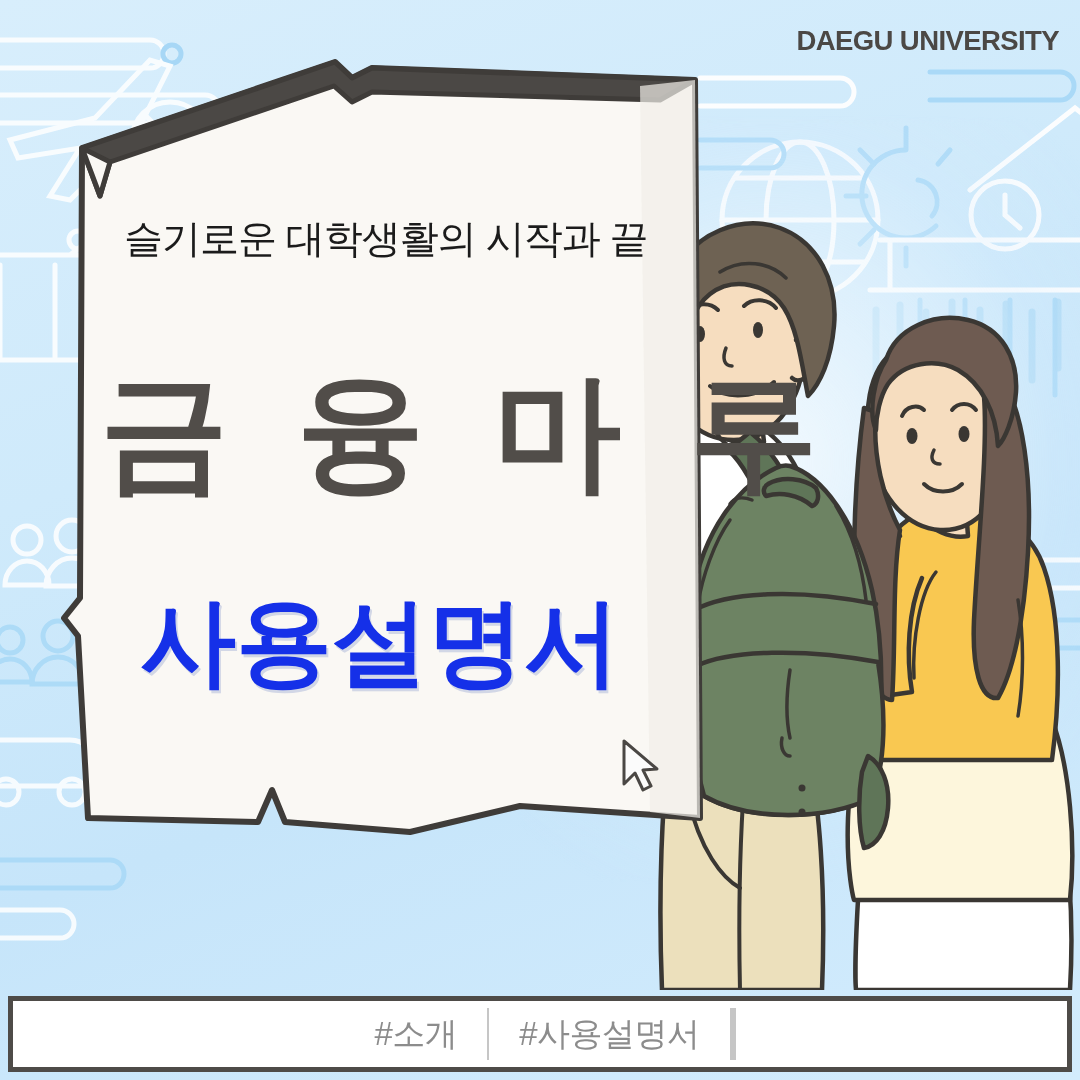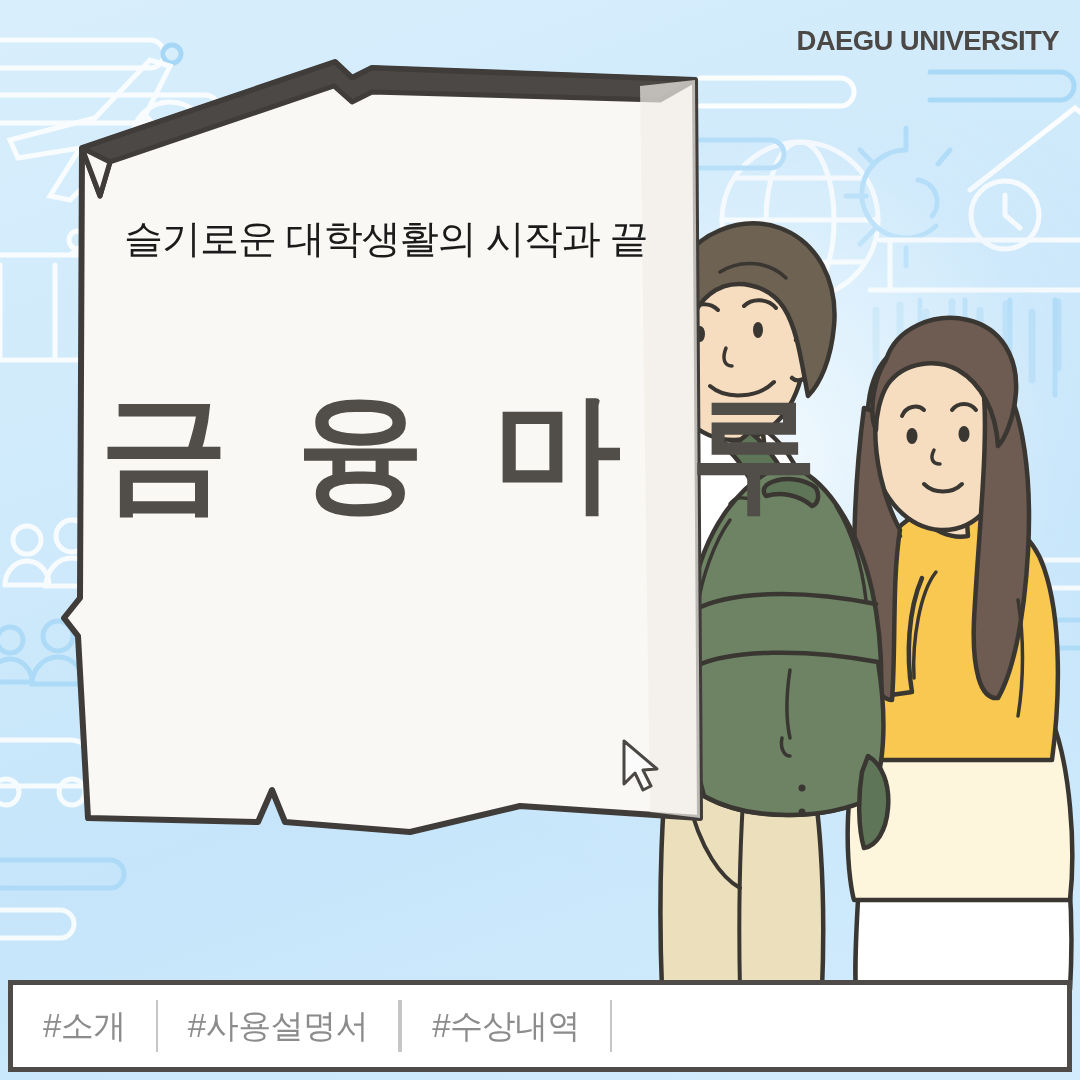--- a/index.html
+++ b/index.html
@@ -26,21 +26,21 @@
   
   .paper-wrap{position:absolute;left:0;top:0;width:760px;height:900px;}
   
   .paper-text{position:absolute;left:0;top:0;width:760px;height:900px;margin-left:12px;}
   .subtitle{
     position:absolute;left:112px;top:212px;
     font-size:39px;letter-spacing:-1px;color:#1b1b1b;white-space:nowrap;
     font-family:"Liberation Sans","DejaVu Sans",sans-serif;font-weight:500;
   }
   .maintitle{
-    position:absolute;left:88px;top:388px;
+    position:absolute;left:88px;top:368px;
     font-size:128px;line-height:1;font-weight:900;color:#514d49;
     letter-spacing:12px;white-space:nowrap;
     font-family:"DejaVu Sans","Liberation Sans",sans-serif;
   }
   .bluetitle{
     position:absolute;left:128px;top:594px;
     font-size:96px;line-height:1;font-weight:900;color:#1530e8;
     letter-spacing:0px;white-space:nowrap;
     font-family:"DejaVu Sans","Liberation Sans",sans-serif;
     text-shadow:2px 3px 0 rgba(120,140,200,.30);
@@ -51,23 +51,23 @@
     font-size:27px;font-weight:900;letter-spacing:-0.6px;color:#4b4845;
     font-family:"Liberation Sans","DejaVu Sans",sans-serif;
     transform:scaleX(1.02);
   }
   
   .people{position:absolute;left:600px;top:200px;width:480px;height:790px;}
   
   .cursor{position:absolute;left:618px;top:738px;width:44px;height:56px;}
   
   .bottombar{
-    position:absolute;left:8px;bottom:8px;width:1064px;height:92px;
+    position:absolute;left:8px;bottom:8px;width:1064px;height:76px;
     background:#ffffff;border:5px solid #4e4b48;box-sizing:border-box;
-    display:flex;align-items:center;
+    display:flex;align-items:center;justify-content:center;
   }
   .tagitem{
     flex:0 0 auto;
     display:flex;align-items:center;justify-content:center;
     font-size:33px;color:#8c8c8c;letter-spacing:-0.5px;
     font-family:"Liberation Sans","DejaVu Sans",sans-serif;
     padding:0 30px;white-space:nowrap;
   }
   .tagsep{flex:0 0 auto;width:2px;height:52px;background:#c6c6c6;}
 </style>
@@ -293,31 +293,31 @@
 
       <path d="M82 148 L100 196 L110 162 Z" fill="#faf8f4" stroke="#3f3c39" stroke-width="5" stroke-linejoin="round"></path>
 
       <path d="M640 86 L695 80 L700 818 L650 812 Z" fill="#f1eee8" stroke="none" opacity=".7"></path>
     </svg>
   </div>
 
   <div class="paper-text">
     <div class="subtitle">슬기로운 대학생활의 시작과 끝</div>
     <div class="maintitle">금 융 마 루</div>
+    <div class="bluetitle">사용설명서</div>
   </div>
 
   <svg class="cursor" viewBox="0 0 44 56">
     <path d="M6 3 L6 46 L17 35 L25 52 L33 48 L25 32 L39 31 Z" fill="#fbfbfb" stroke="#4a4744" stroke-width="3" stroke-linejoin="round"></path>
   </svg>
 
   <div class="brand">DAEGU UNIVERSITY</div>
 
   <div class="bottombar">
     <div class="tagitem">#소개</div>
     <div class="tagsep"></div>
     <div class="tagitem">#사용설명서</div>
     <div class="tagsep"></div>
     <div class="tagsep"></div>
-    <div class="tagitem">#수상내역</div>
     <div class="tagsep"></div>
   </div>
 
 </div>
 
 </body></html>

